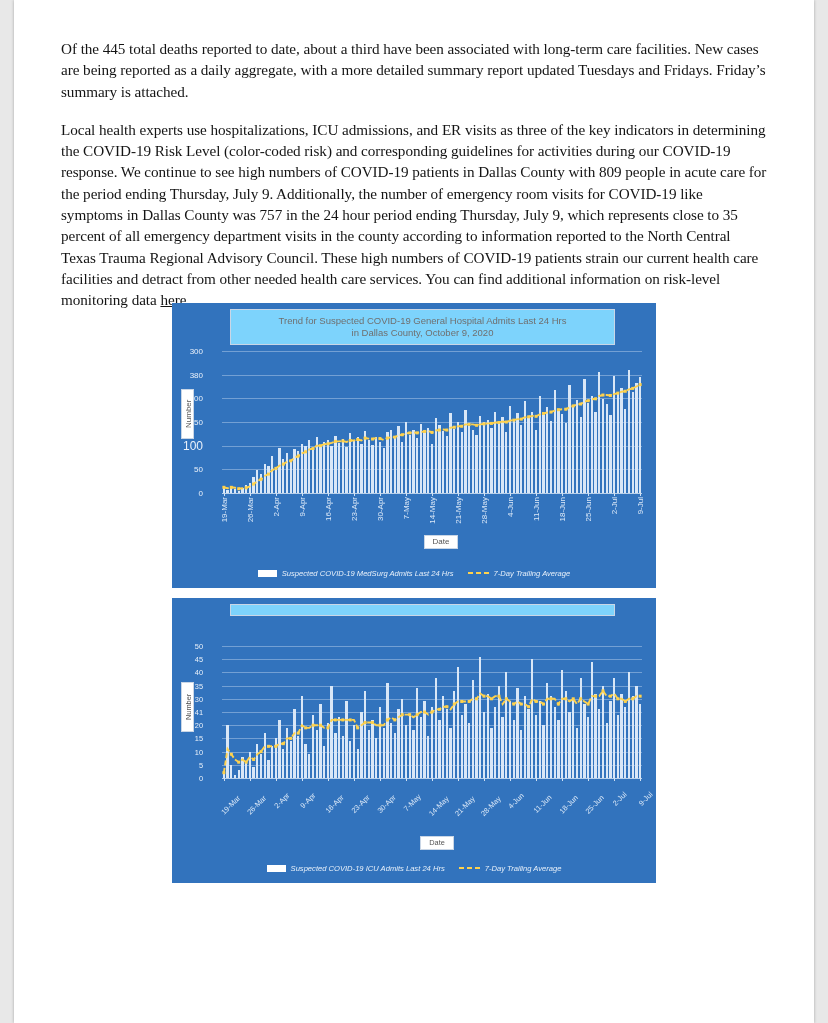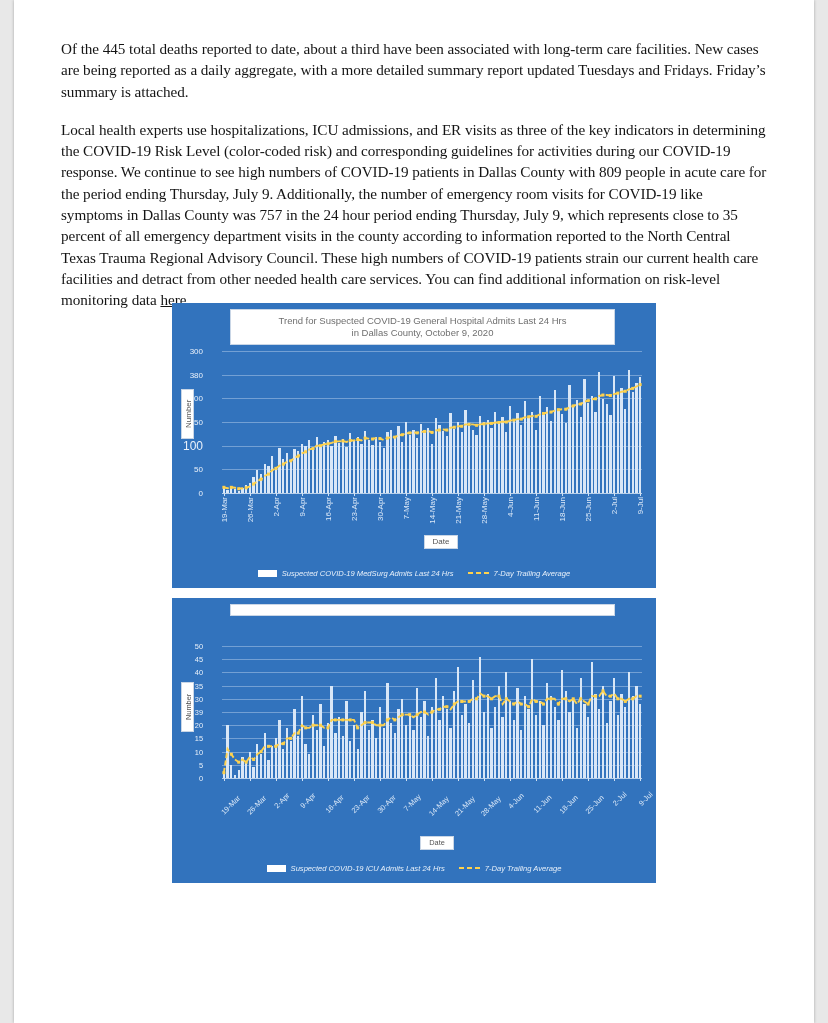--- a/index.html
+++ b/index.html
@@ -31,21 +31,21 @@
 
   
   .chart-wrap{position:absolute;}
   .chart{
     position:absolute;left:0;top:0;width:100%;height:100%;
     background:#3273bd;
     overflow:hidden;
   }
   .chart-title{
     position:absolute;
-    background:#ffffff;
+    background:#7dd3fc;
     border:1px solid #c9d6e6;
     color:#6f6f6f;
     font-family:"Liberation Sans", sans-serif;
     text-align:center;
     line-height:1.25;
     box-sizing:border-box;
   }
   .plot{position:absolute;}
   .gridline{position:absolute;left:0;width:100%;height:1px;background:#7fa8d8;opacity:.85;}
   .ytick{
@@ -350,21 +350,21 @@
           <div class="ytick" style="top: 132px; font-size: 7.4px;">0</div>
           <div class="gridline" style="top: 118.8px;"></div>
           <div class="ytick" style="top: 118.8px; font-size: 7.4px;">5</div>
           <div class="gridline" style="top: 105.6px;"></div>
           <div class="ytick" style="top: 105.6px; font-size: 7.4px;">10</div>
           <div class="gridline" style="top: 92.4px;"></div>
           <div class="ytick" style="top: 92.4px; font-size: 7.4px;">15</div>
           <div class="gridline" style="top: 79.2px;"></div>
           <div class="ytick" style="top: 79.2px; font-size: 7.4px;">20</div>
           <div class="gridline" style="top: 66px;"></div>
-          <div class="ytick" style="top: 66px; font-size: 7.4px;">39</div>
+          <div class="ytick" style="top: 66px; font-size: 7.4px;">41</div>
           <div class="gridline" style="top: 52.8px;"></div>
           <div class="ytick" style="top: 52.8px; font-size: 7.4px;">30</div>
           <div class="gridline" style="top: 39.6px;"></div>
           <div class="ytick" style="top: 39.6px; font-size: 7.4px;">35</div>
           <div class="gridline" style="top: 26.4px;"></div>
           <div class="ytick" style="top: 26.4px; font-size: 7.4px;">40</div>
           <div class="gridline" style="top: 13.2px;"></div>
           <div class="ytick" style="top: 13.2px; font-size: 7.4px;">45</div>
           <div class="gridline" style="top: 0px;"></div>
           <div class="ytick" style="top: 0px; font-size: 7.4px;">50</div>

